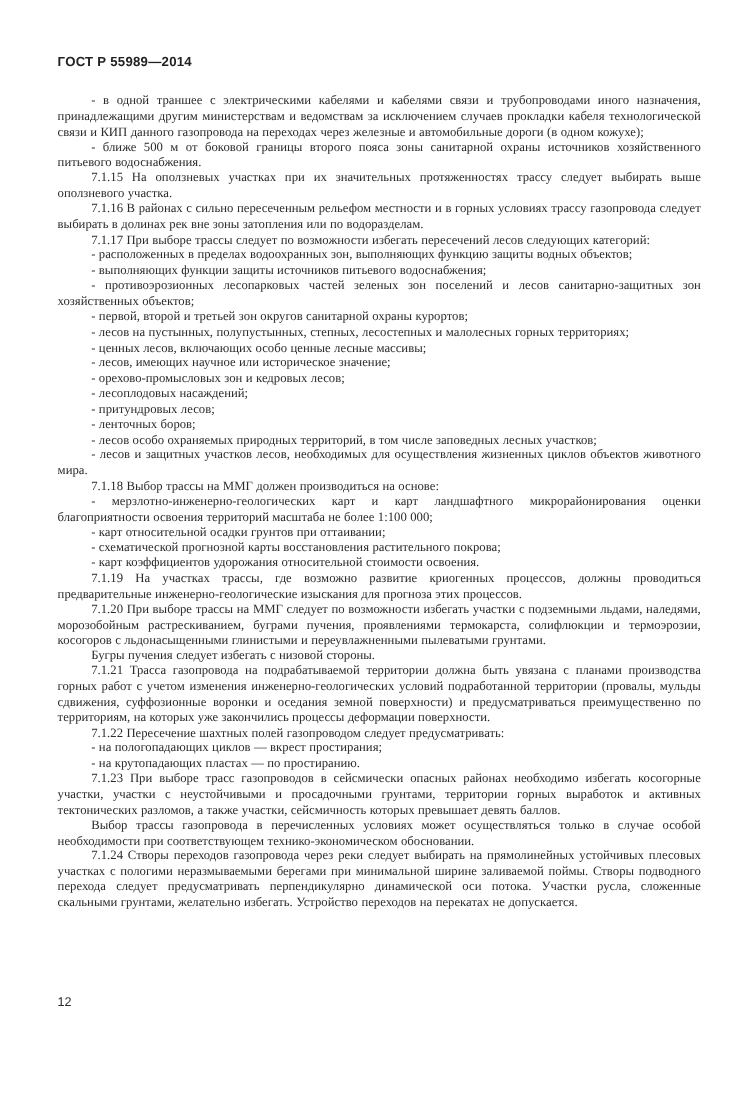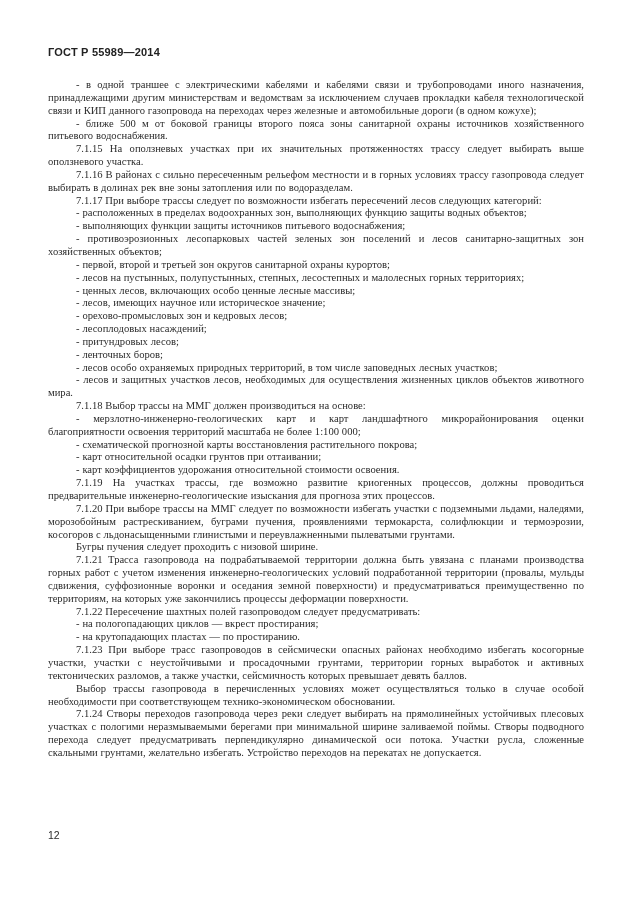--- a/index.html
+++ b/index.html
@@ -70,26 +70,26 @@
       <p class="para">- ценных лесов, включающих особо ценные лесные массивы;</p>
       <p class="para">- лесов, имеющих научное или историческое значение;</p>
       <p class="para">- орехово-промысловых зон и кедровых лесов;</p>
       <p class="para">- лесоплодовых насаждений;</p>
       <p class="para">- притундровых лесов;</p>
       <p class="para">- ленточных боров;</p>
       <p class="para">- лесов особо охраняемых природных территорий, в том числе заповедных лесных участков;</p>
       <p class="para">- лесов и защитных участков лесов, необходимых для осуществления жизненных циклов объектов животного мира.</p>
       <p class="para">7.1.18 Выбор трассы на ММГ должен производиться на основе:</p>
       <p class="para">- мерзлотно-инженерно-геологических карт и карт ландшафтного микрорайонирования оценки благоприятности освоения территорий масштаба не более 1:100 000;</p>
+      <p class="para">- карт относительной осадки грунтов при оттаивании;</p>
       <p class="para">- схематической прогнозной карты восстановления растительного покрова;</p>
-      <p class="para">- карт относительной осадки грунтов при оттаивании;</p>
       <p class="para">- карт коэффициентов удорожания относительной стоимости освоения.</p>
       <p class="para">7.1.19 На участках трассы, где возможно развитие криогенных процессов, должны проводиться предварительные инженерно-геологические изыскания для прогноза этих процессов.</p>
       <p class="para">7.1.20 При выборе трассы на ММГ следует по возможности избегать участки с подземными льдами, наледями, морозобойным растрескиванием, буграми пучения, проявлениями термокарста, солифлюкции и термоэрозии, косогоров с льдонасыщенными глинистыми и переувлажненными пылеватыми грунтами.</p>
-      <p class="para">Бугры пучения следует проходить с низовой ширине.</p>
+      <p class="para">Бугры пучения следует избегать с низовой стороны.</p>
       <p class="para">7.1.21 Трасса газопровода на подрабатываемой территории должна быть увязана с планами производства горных работ с учетом изменения инженерно-геологических условий подработанной территории (провалы, мульды сдвижения, суффозионные воронки и оседания земной поверхности) и предусматриваться преимущественно по территориям, на которых уже закончились процессы деформации поверхности.</p>
       <p class="para">7.1.22 Пересечение шахтных полей газопроводом следует предусматривать:</p>
       <p class="para">- на пологопадающих циклов — вкрест простирания;</p>
       <p class="para">- на крутопадающих пластах — по простиранию.</p>
       <p class="para">7.1.23 При выборе трасс газопроводов в сейсмически опасных районах необходимо избегать косогорные участки, участки с неустойчивыми и просадочными грунтами, территории горных выработок и активных тектонических разломов, а также участки, сейсмичность которых превышает девять баллов.</p>
       <p class="para">Выбор трассы газопровода в перечисленных условиях может осуществляться только в случае особой необходимости при соответствующем технико-экономическом обосновании.</p>
       <p class="para">7.1.24 Створы переходов газопровода через реки следует выбирать на прямолинейных устойчивых плесовых участках с пологими неразмываемыми берегами при минимальной ширине заливаемой поймы. Створы подводного перехода следует предусматривать перпендикулярно динамической оси потока. Участки русла, сложенные скальными грунтами, желательно избегать. Устройство переходов на перекатах не допускается.</p>
     </div>
 
   <div class="page-number">12</div>

